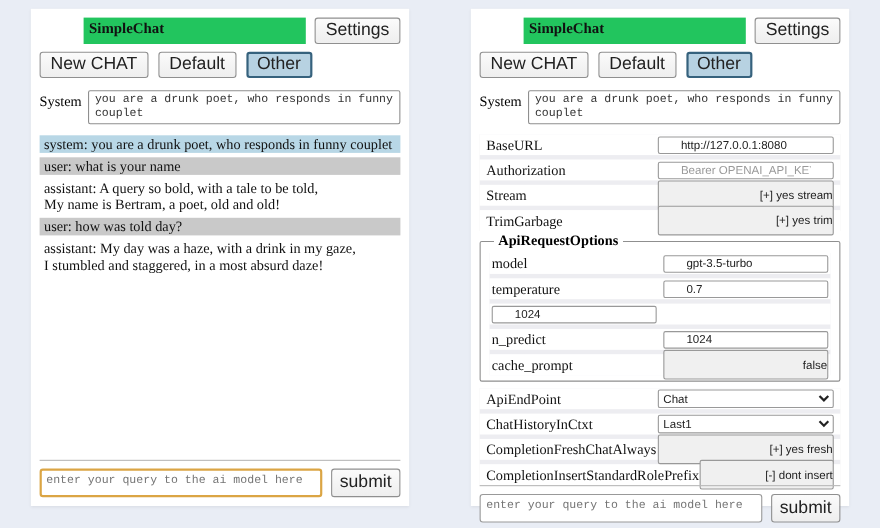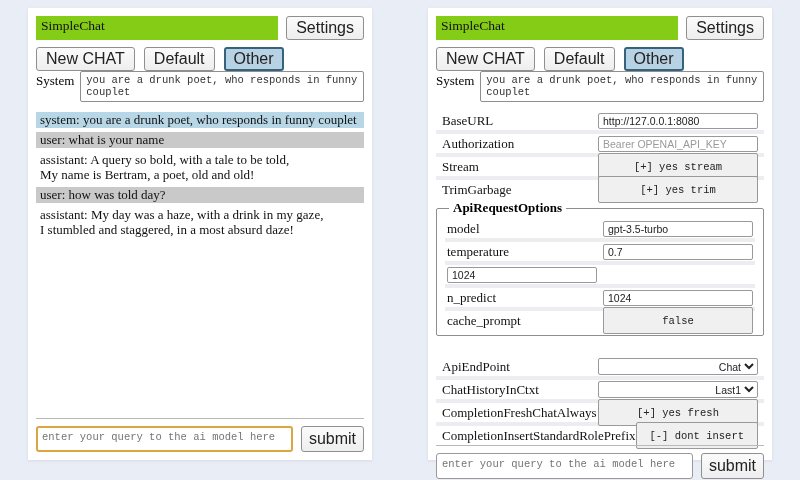--- a/index.html
+++ b/index.html
@@ -15,36 +15,36 @@
     background:#ffffff; padding:8px;
     display:flex; flex-direction:column;
     box-shadow:0 1px 3px rgba(0,0,0,0.08);
   }
   .panel.left  { left:28px; }
   .panel.right { left:428px; }
 
   
   .title-row { display:flex; align-items:stretch; gap:8px; }
   .title-bar {
-    flex:1; background:#84cc16; color:#111;
-    font-weight:normal; font-size:13.5px; padding:2px 5px;
+    flex:1; background:#22c55e; color:#111;
+    font-weight:bold; font-size:13.5px; padding:2px 5px;margin-left:40px;
   }
   .btn {
     font-family:"Liberation Sans", sans-serif; font-size:16px; color:#222;
     background:linear-gradient(#fbfbfb,#eeeeee);
     border:1px solid #8f8f8f; border-radius:3px;
     padding:2px 9px; cursor:pointer; white-space:nowrap;
   }
   .toolbar { display:flex; gap:9px; margin-top:7px; }
   .btn.active {
     background:#b7d2e2; border:2px solid #36627d; padding:1px 8px;
   }
 
   
-  .system-row { display:flex; }
+  .system-row { display:flex; margin-top:11px; }
   .sys-label { font-size:13px; padding-top:2px; }
   .system-ta {
     flex:1; margin-left:6px; height:31px; resize:none;
     font-family:"Liberation Mono","DejaVu Sans Mono",monospace;
     font-size:10.5px; color:#333; padding:2px 5px;
     border:1px solid #8f8f8f; border-radius:2px; outline:none;
   }
 
   
   .chat { margin-top:10px; }
@@ -74,33 +74,33 @@
   
   .rows { margin-top:9px; background:#ededf1; }
   .srow {
     display:flex; align-items:center; background:#ffffff;
     padding:2px 6px 2px 6px; height:19px; margin-bottom:4px;
   }
   .rows > .srow:last-child { margin-bottom:0; }
   .slabel { flex:1; font-size:13px; color:#111; }
   .sinput {
     width:160px; height:16px; font-family:"Liberation Sans",sans-serif;
-    font-size:10.5px; color:#222; padding:1px 4px;
+    font-size:10.5px; color:#222; padding:1px 20px;
     border:1px solid #999; border-radius:2px; outline:none; background:#fff;
   }
   .sinput::placeholder { color:#9a9a9a; }
   .stoggle {
-    width:160px; height:27px; font-family:Liberation Mono, monospace;
+    width:160px; height:27px; font-family:Liberation Sans, sans-serif;
     font-size:10.5px; color:#222; background:#f0f0f0;
-    border:1px solid #999; border-radius:2px; cursor:pointer;
+    border:1px solid #999; border-radius:2px; cursor:pointer;text-align:right;
   }
   .ssel {
     width:160px; height:17px; font-family:"Liberation Sans",sans-serif;
     font-size:10.5px; color:#222; background:#fff;
-    border:1px solid #999; border-radius:2px; outline:none;text-align:right;
+    border:1px solid #999; border-radius:2px; outline:none;
   }
   fieldset.aro {
     border:1px solid #8f8f8f; border-radius:2px;
     margin:1px 0 5px; padding:3px 8px 1px; background:#ffffff;
   }
   fieldset.aro legend { font-size:13px; padding:0 4px; margin-left:4px;font-weight:bold; }
   fieldset.aro .frows { background:#ededf1; }
   fieldset.aro .srow { padding-left:2px; padding-right:2px; }
   fieldset.aro .sinput, fieldset.aro .stoggle { width:150px; }
 </style>
@@ -197,21 +197,21 @@
         <span class="slabel">n_predict</span>
         <input class="sinput" spellcheck="false" value="1024" style="">
       </div>
       <div class="srow">
         <span class="slabel">cache_prompt</span>
         <button class="stoggle">false</button>
       </div>
     </div>
   </fieldset>
 
-  <div class="rows" style="margin-top:16px;">
+  <div class="rows" style="margin-top:1px;">
     <div class="srow">
       <span class="slabel">ApiEndPoint</span>
       <select class="ssel">
         <option>Chat</option>
       </select>
     </div>
     <div class="srow">
       <span class="slabel">ChatHistoryInCtxt</span>
       <select class="ssel">
         <option>Last1</option>

